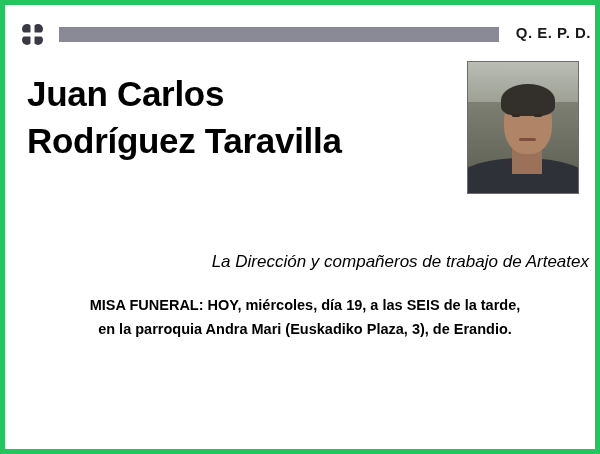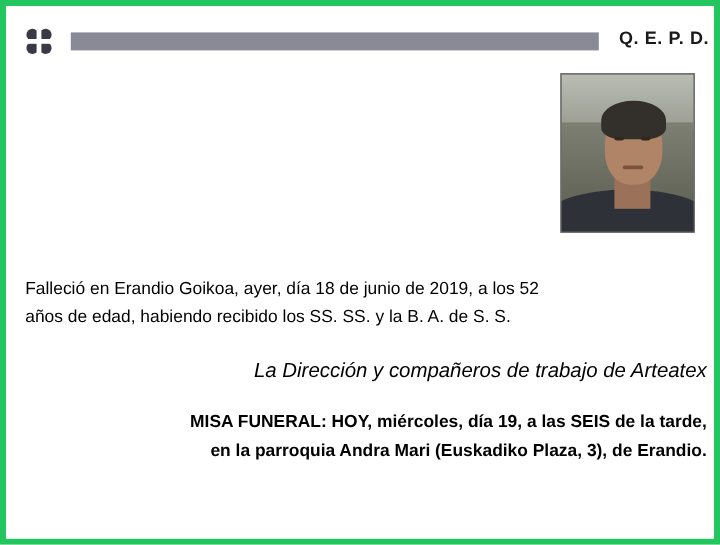--- a/index.html
+++ b/index.html
@@ -159,21 +159,21 @@
     font-style: italic;
     line-height: 1.42;
     text-align: right;
     color: #000000;
   }
   .para-bold {
     margin-top: 20px;
     font-size: 14.5px;
     font-weight: bold;
     line-height: 1.62;
-    text-align: right;
+    text-align: center;
     color: #000000;
   }
   .nowrap { white-space: nowrap; }
 </style>
 </head>
 <body>
 
 <div class="obituary">
 
   <div class="header">
@@ -186,39 +186,39 @@
           <circle cx="19" cy="17" r="5"></circle>
           <rect x="11.5" y="2" width="4" height="19" fill="#ffffff"></rect>
           <rect x="3" y="9.5" width="21" height="4" fill="#ffffff"></rect>
         </g>
       </svg>
     </span>
     <div class="header-band"></div>
     <div class="qepd">Q. E. P. D.</div>
   </div>
 
+  <div class="name-block">
+    <div class="name-line">Juan Carlos</div>
+    <div class="name-line">Rodríguez Taravilla</div>
+  </div>
 
   <div class="portrait">
     <div class="sky"></div>
     <div class="wall"></div>
     <div class="shoulder"></div>
     <div class="neck"></div>
     <div class="face"></div>
     <div class="hair"></div>
     <div class="eye-l"></div>
     <div class="eye-r"></div>
     <div class="mouth"></div>
   </div>
 
   <div class="body-text">
 
-    <div class="para-regular">
-      <div class="nowrap">Falleció en Erandio Goikoa, ayer, día 18 de junio de 2019, a los 52</div>
-      <div class="nowrap">años de edad, habiendo recibido los SS. SS. y la B. A. de S. S.</div>
-    </div>
 
     <div class="para-italic">
       <div>La Dirección y compañeros de trabajo de Arteatex</div>
     </div>
 
     <div class="para-bold">
       <div class="nowrap">MISA FUNERAL: HOY, miércoles, día 19, a las SEIS de la tarde,</div>
       <div class="nowrap">en la parroquia Andra Mari (Euskadiko Plaza, 3), de Erandio.</div>
     </div>
 

